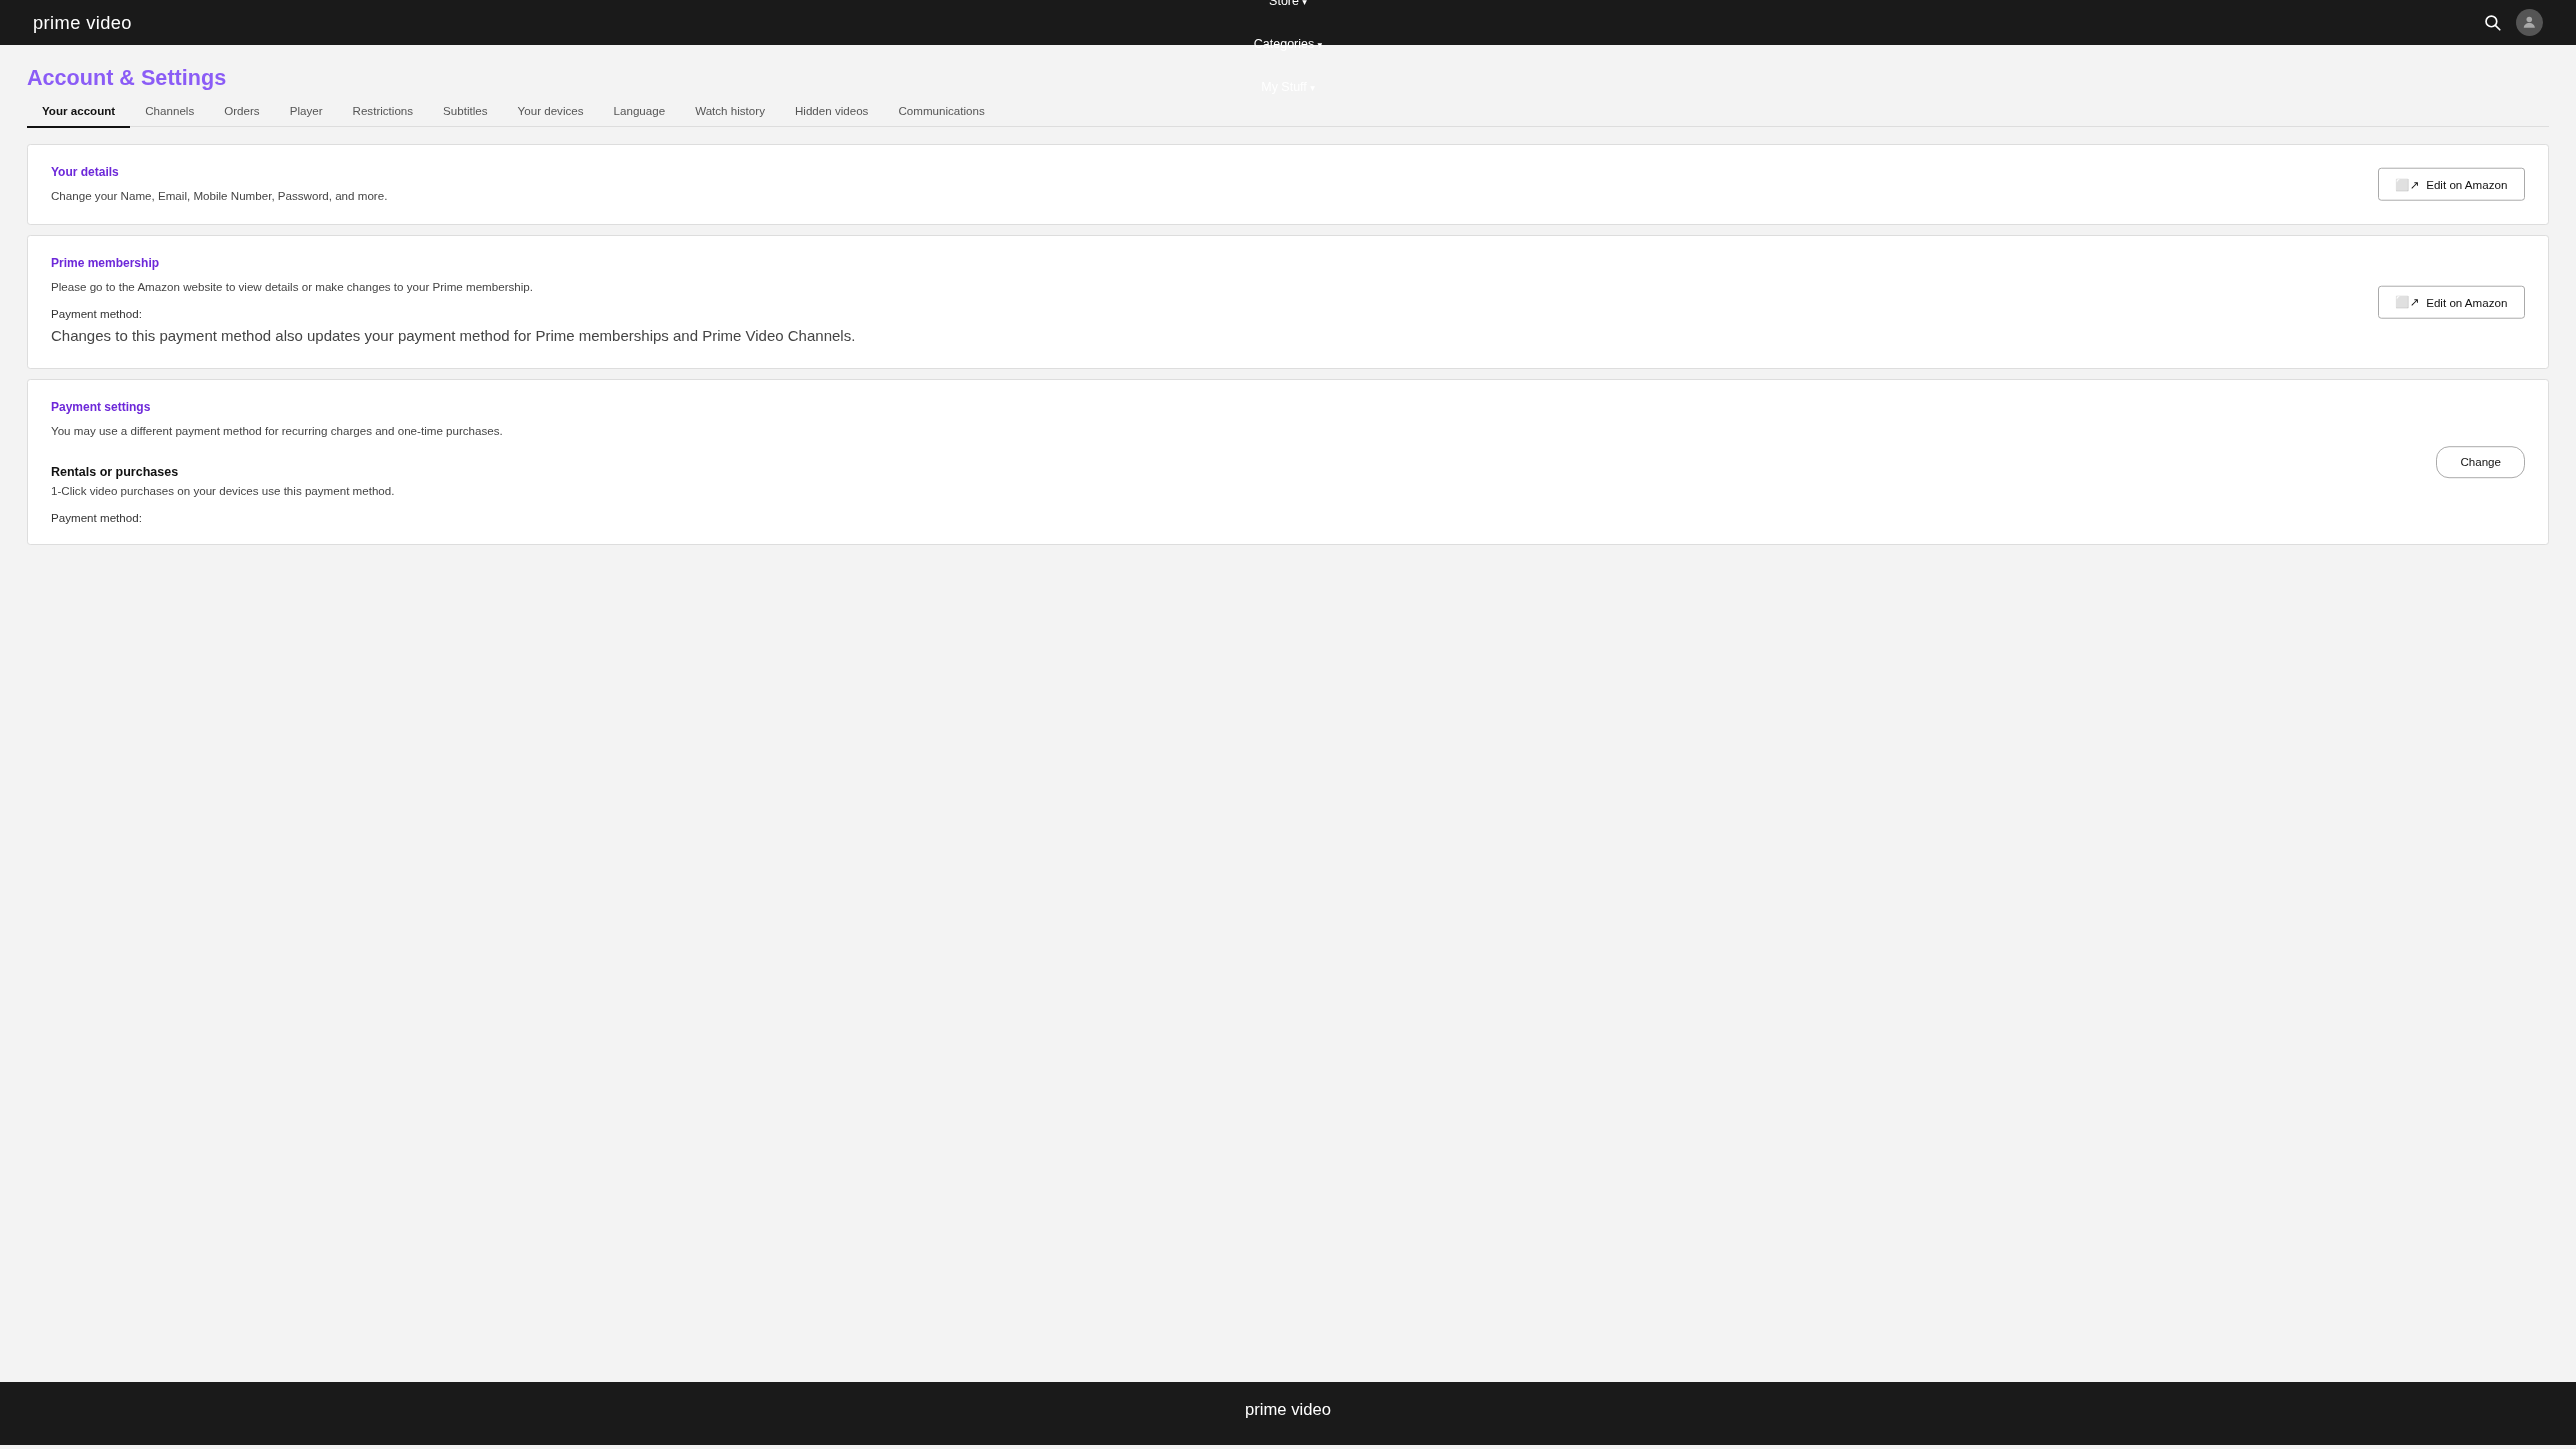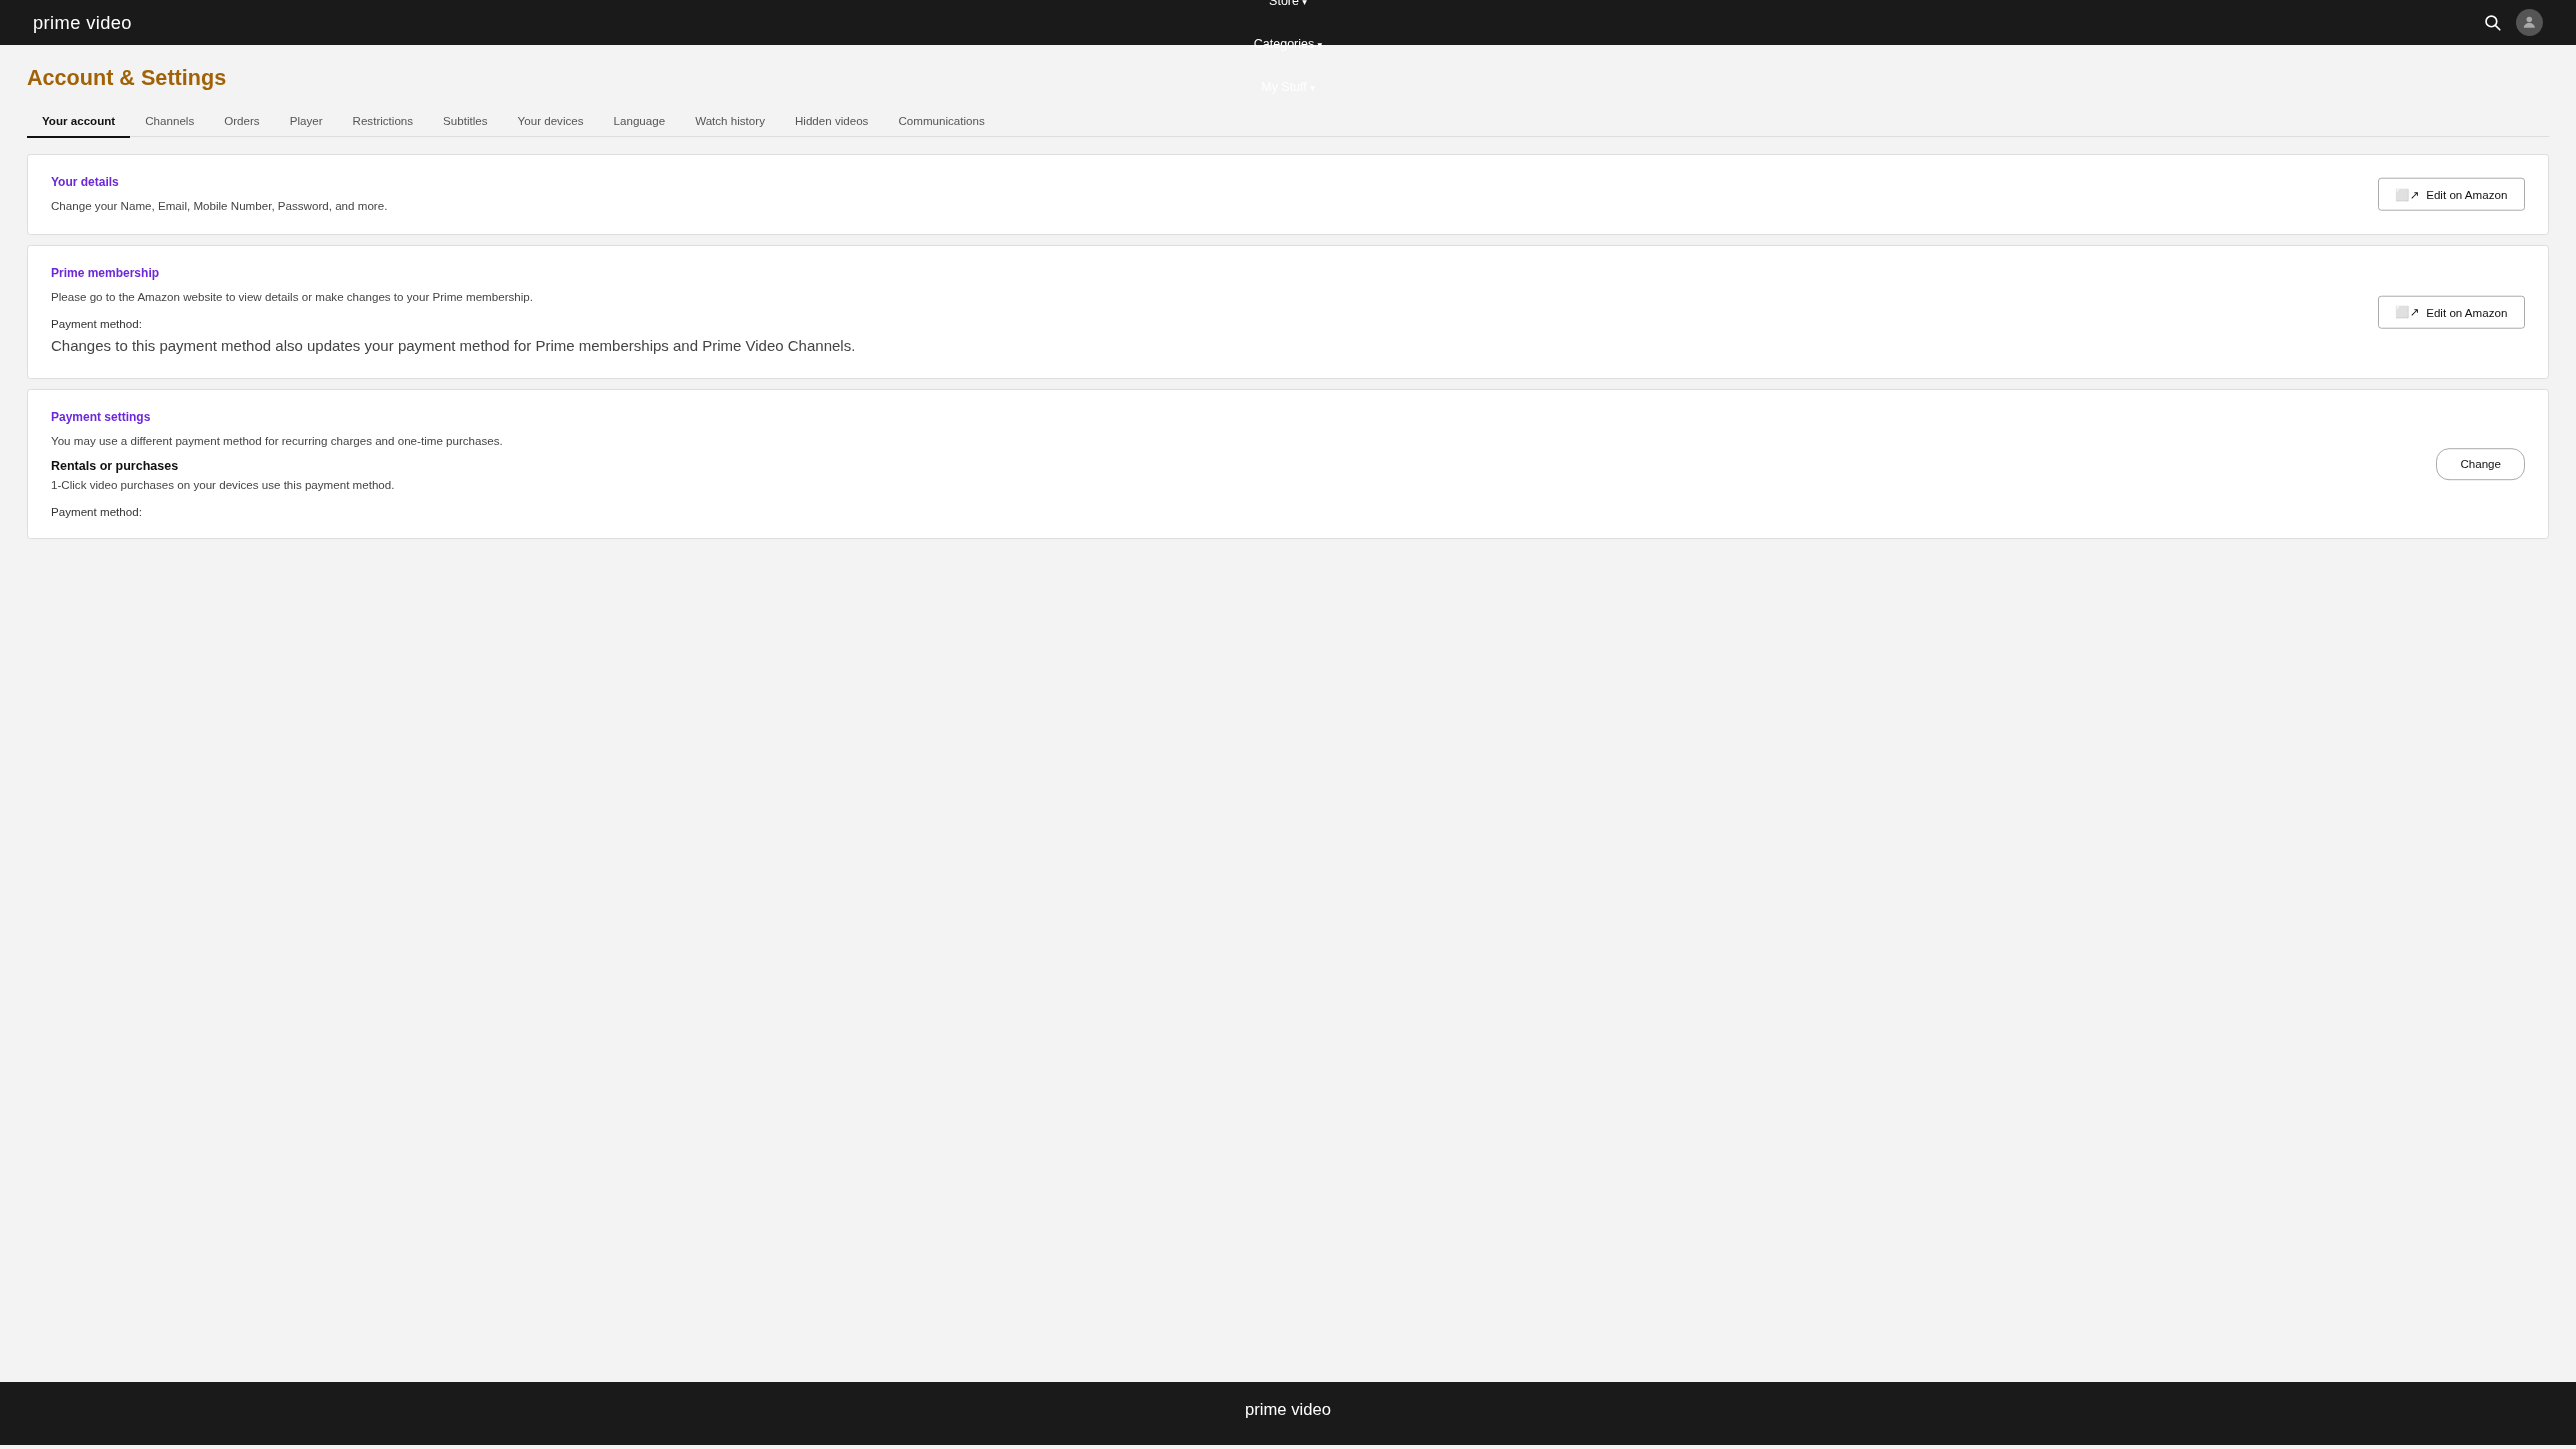--- a/index.html
+++ b/index.html
@@ -68,22 +68,22 @@
 
     
     .page-wrapper {
       background: #f3f3f3;
       min-height: calc(100vh - 45px - 67px);
       padding: 20px 27px 0 27px;
     }
     .page-title {
       font-size: 21.6px;
       font-weight: bold;
-      margin-bottom: 15px;
-      color: #a16207;
+      margin-bottom: 5px;
+      color: #8b5cf6;
     }
 
     
     .tabs {
       display: flex;
       gap: 0;
       border-bottom: 1.7px solid #ddd;
       margin-bottom: 16.6px;
     }
     .tab-item {
@@ -161,21 +161,21 @@
       font-size: 15px;
       color: #444;
       line-height: 1.5;
     }
     .payment-settings-section {
       margin-top: 6.7px;
     }
     .section-subtitle {
       font-size: 12.5px;
       font-weight: bold;
-      margin-top: 9px;
+      margin-top: 25px;
       margin-bottom: 3.3px;
       color: #111;
     }
 
     
     .footer {
       background: #1a1a1a;
       color: #aaa;
       text-align: center;
       padding: 18.3px 16.6px;

